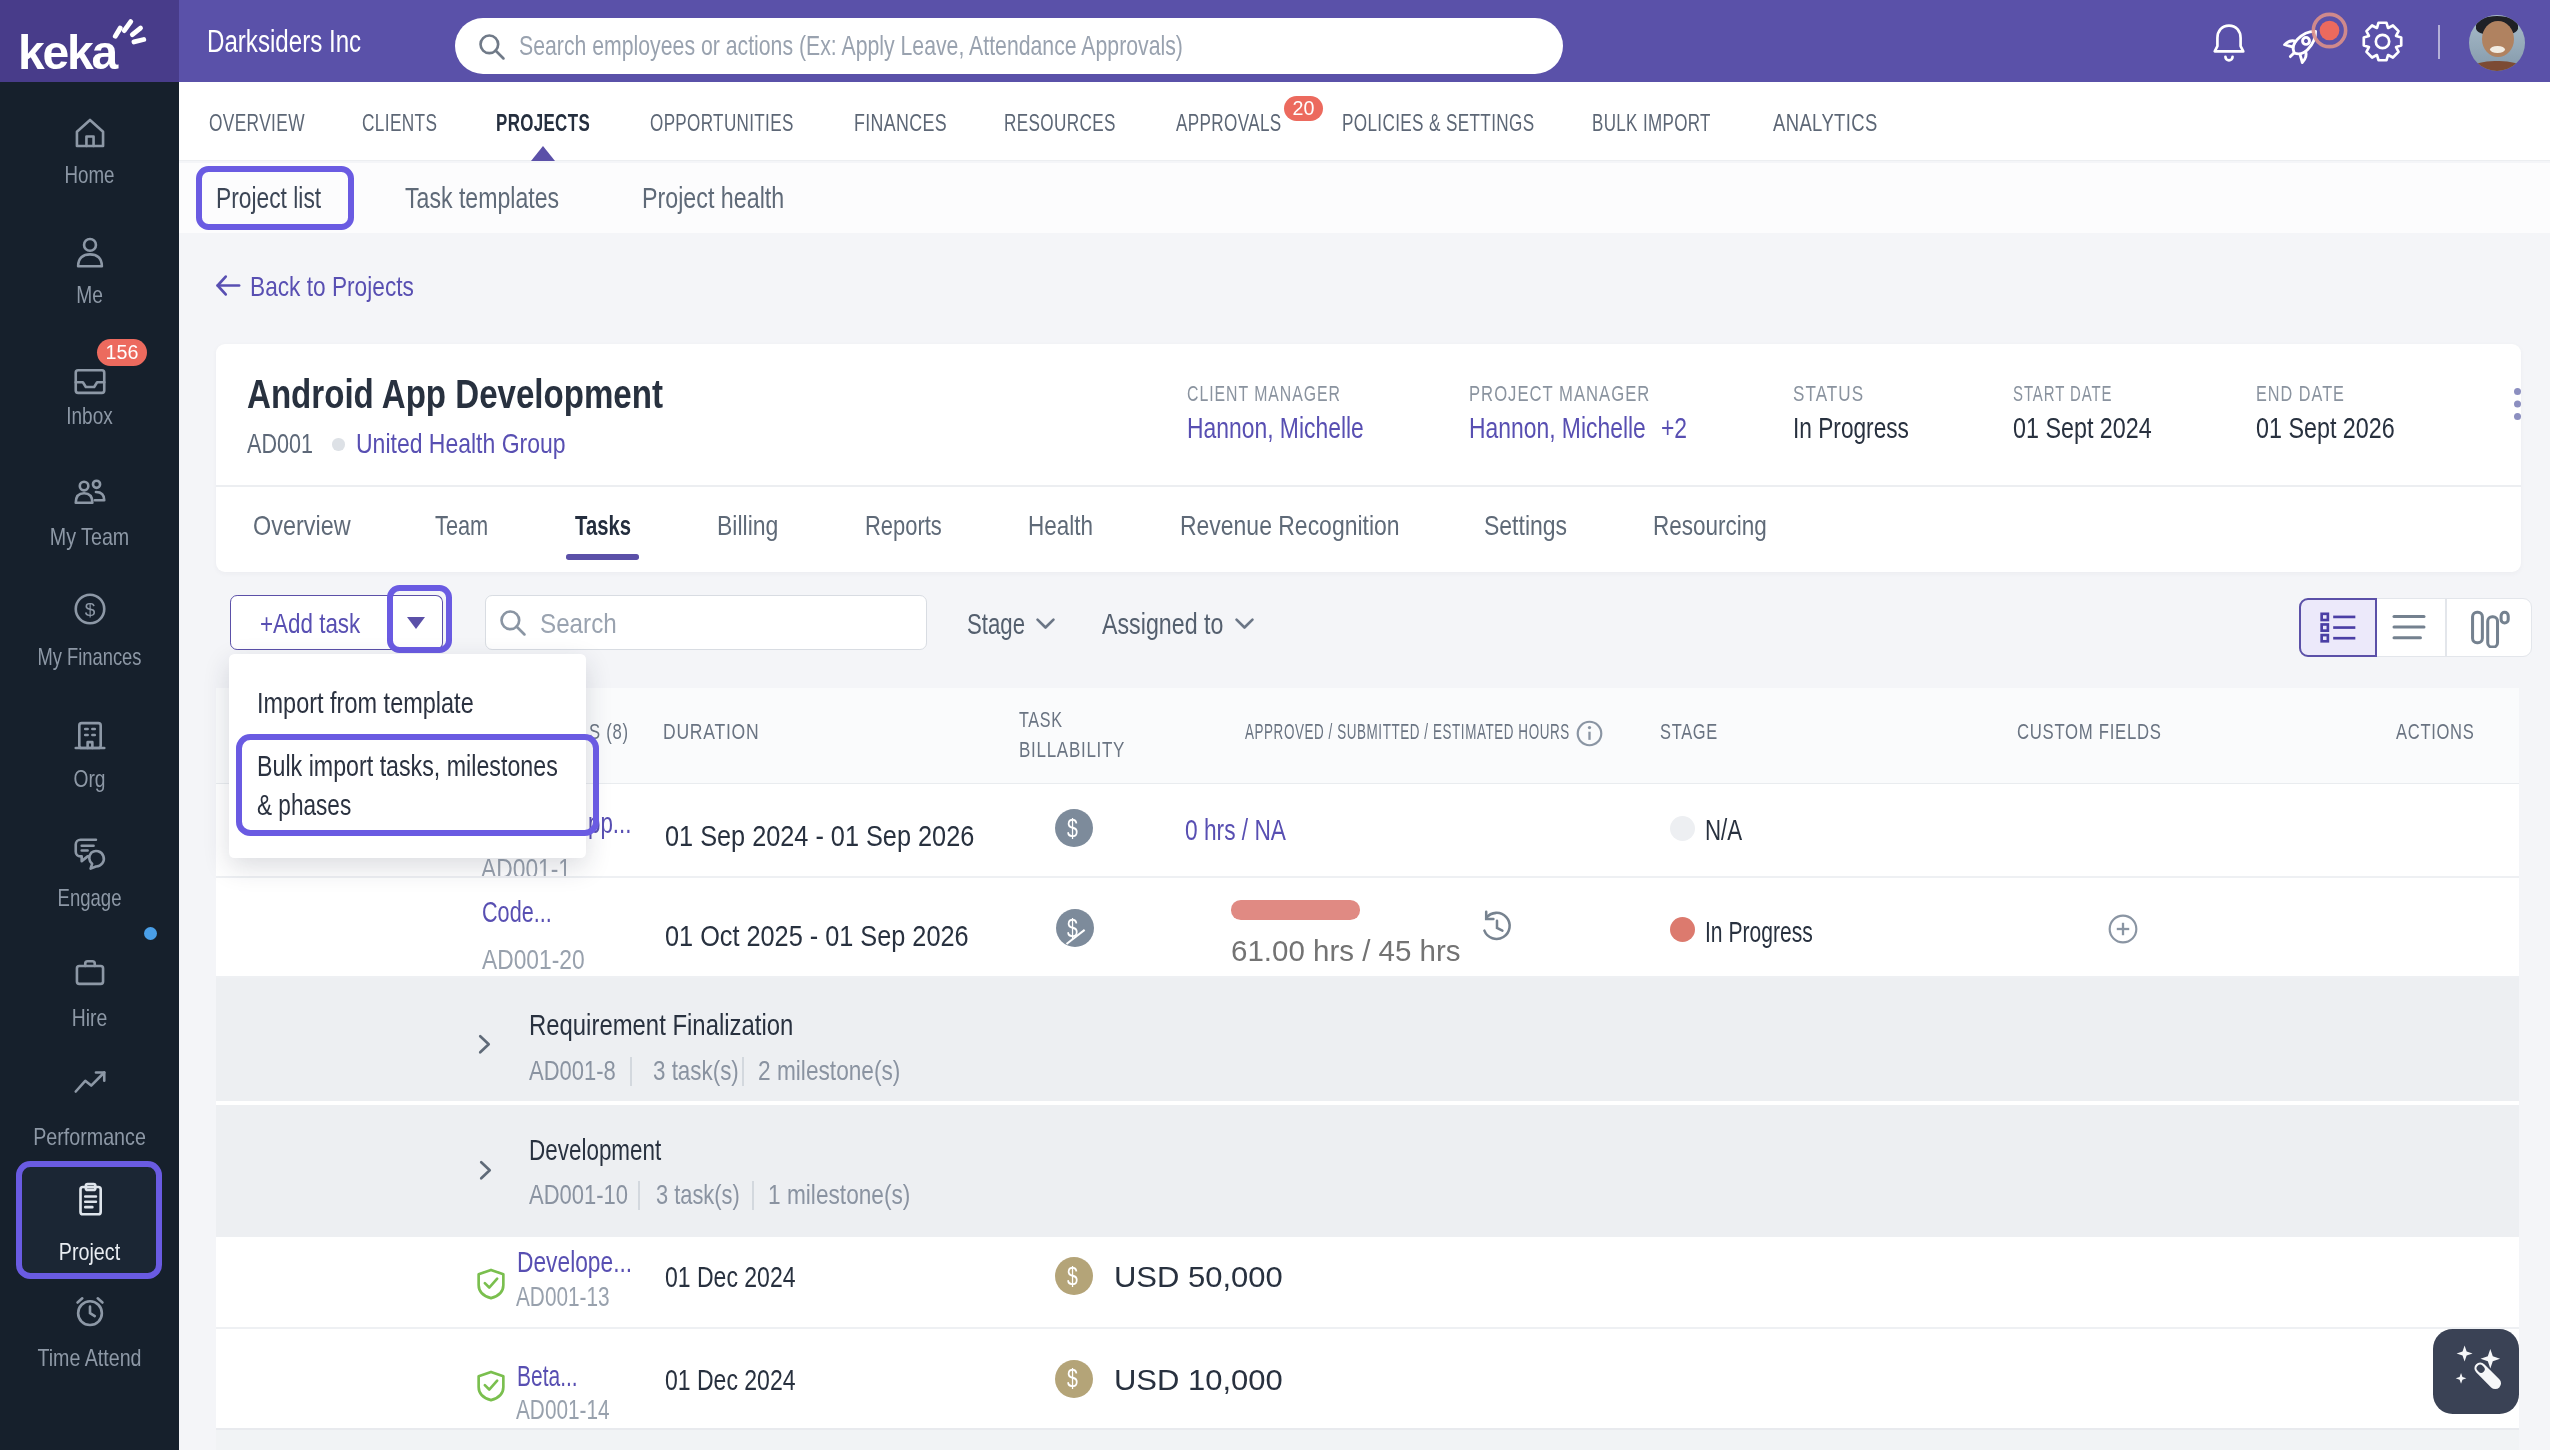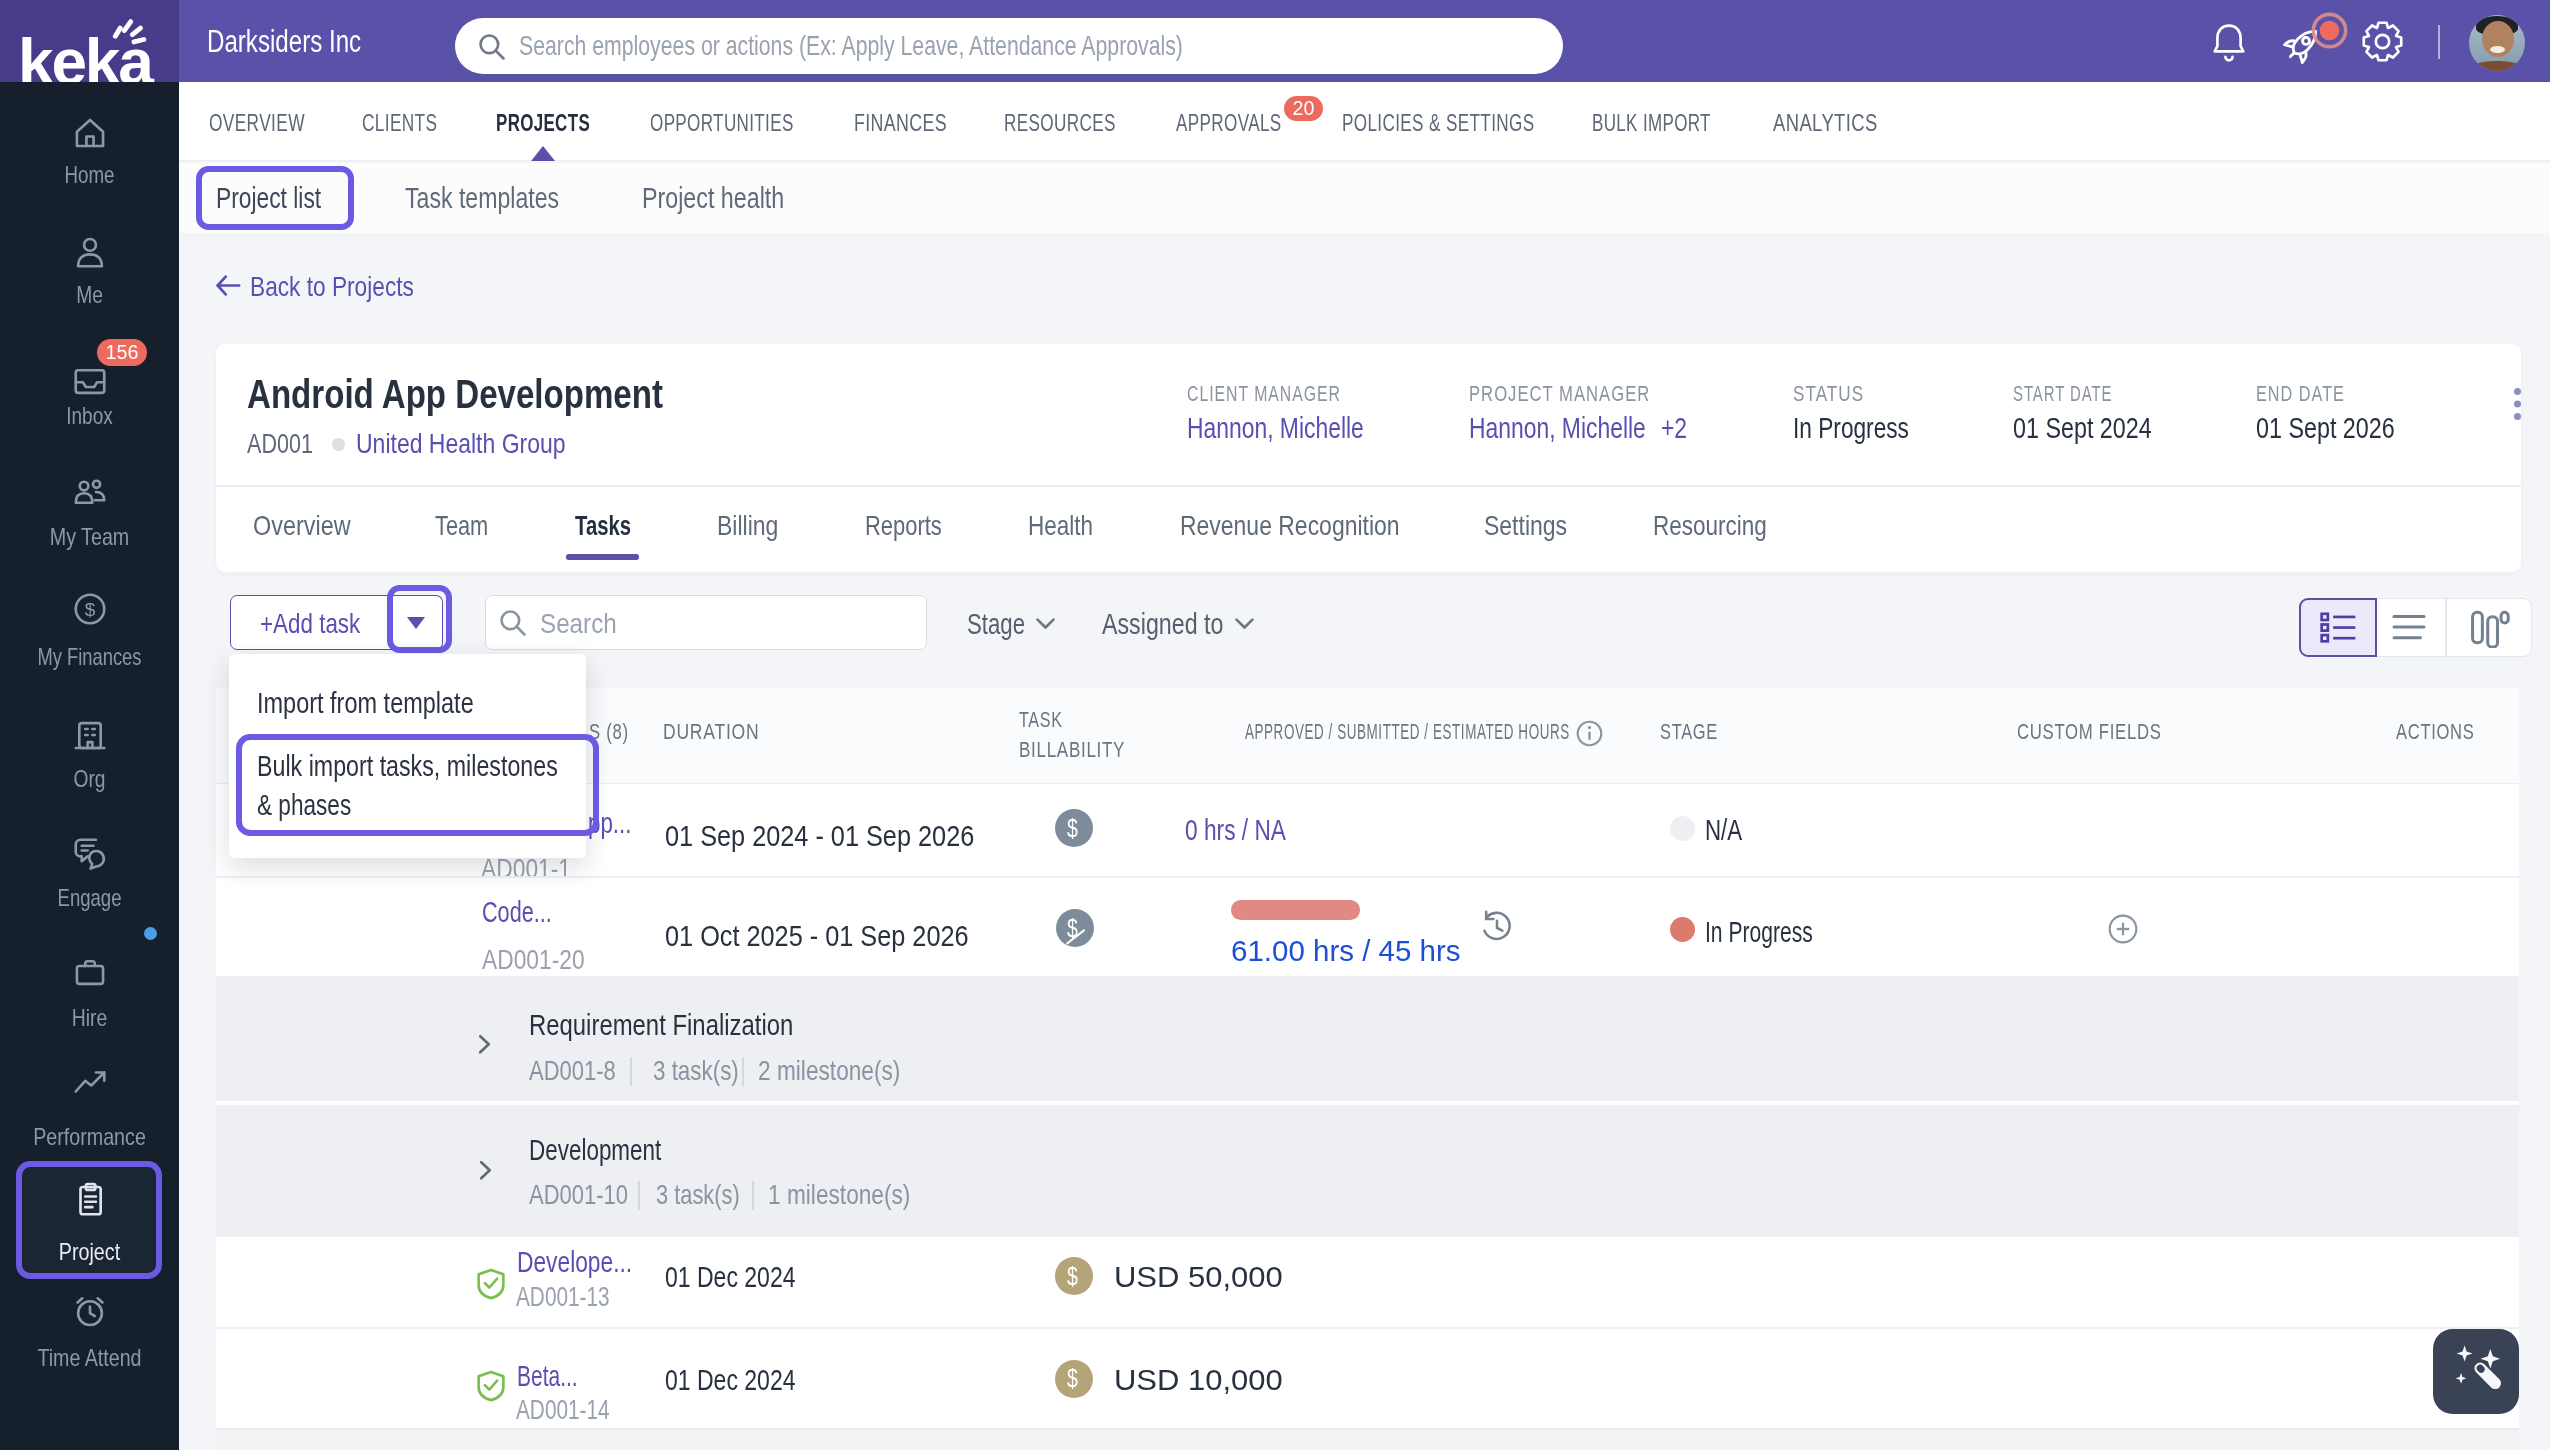--- a/index.html
+++ b/index.html
@@ -10,21 +10,21 @@
 .cy { transform: translateY(-50%) scaleX(var(--sx,0.78)); transform-origin:left center; white-space:nowrap; }
 .ctr { transform-origin:center center; }
 </style>
 </head>
 <body>
 <div id="app">
 
 <div class="abs" style="left:179px;top:0;width:2372px;height:82px;background:#5a51a9;"></div>
 <div class="abs" style="left:0;top:0;width:179px;height:82px;background:#483c8a;"></div>
 
-<div class="abs" style="left:18px;top:25px;color:#fff;font-size:64px;font-weight:bold;letter-spacing:-2.2px;">keka</div>
+<div class="abs" style="left:18px;top:25px;color:#fff;font-size:48px;font-weight:bold;letter-spacing:-2.2px;">keka</div>
 <svg class="abs" style="left:108px;top:14.3px;" width="39" height="38" viewBox="0 0 48 42">
  <g stroke="#fff" stroke-width="6" stroke-linecap="round">
   <line x1="9" y1="25" x2="15" y2="15"></line>
   <line x1="20" y1="18" x2="28" y2="7"></line>
   <line x1="30" y1="23" x2="40" y2="15"></line>
   <line x1="32" y1="32" x2="44" y2="29"></line>
  </g>
 </svg>
 
 <div class="abs cy" style="--sx:0.778;left:207px;top:42px;color:#fff;font-size:31px;">Darksiders Inc</div>
@@ -290,21 +290,21 @@
 <div class="abs cy" style="--sx:0.769;left:1705px;top:830px;font-size:29px;color:#28313f;">N/A</div>
 <div class="abs" style="left:216px;top:876px;width:2303px;height:1.8px;background:#eef0f3;"></div>
 
 <div class="abs cy" style="--sx:0.746;left:482px;top:912px;font-size:29px;color:#584fb2;">Code...</div>
 <div class="abs cy" style="--sx:0.844;left:482px;top:960px;font-size:27px;color:#98a1ad;">AD001-20</div>
 <div class="abs cy" style="--sx:0.857;left:665px;top:936px;font-size:29.5px;color:#28313f;">01 Oct 2025 - 01 Sep 2026</div>
 <div class="abs" style="left:1056px;top:909px;width:38px;height:38px;border-radius:50%;background:#7d8b9b;"></div>
 <div class="abs cy" style="left:1067px;top:928px;font-size:25px;color:#fff;">$</div>
 <div class="abs" style="left:1064px;top:936px;width:23px;height:1.8px;background:#fff;transform:rotate(-38deg);"></div>
 <div class="abs" style="left:1231px;top:900px;width:129px;height:19.7px;border-radius:9.8px;background:#e08a83;"></div>
-<div class="abs cy" style="--sx:1.0;left:1231px;top:951px;font-size:29.5px;color:#1d4ed8;">61.00 hrs / 45 hrs</div>
+<div class="abs cy" style="--sx:1.0;left:1231px;top:951px;font-size:29.5px;color:#737373;">61.00 hrs / 45 hrs</div>
 <svg class="abs" style="left:1479px;top:909px;" width="36" height="36" viewBox="0 0 40 40">
  <g fill="none" stroke="#76828f" stroke-width="2.8" stroke-linecap="round">
   <path d="M8 10 A 14.5 14.5 0 1 1 6 24"></path>
   <polyline points="8,3 8,11 16,11"></polyline>
   <polyline points="20,13 20,21 26,24"></polyline>
  </g>
 </svg>
 <div class="abs" style="left:1670px;top:917px;width:25px;height:25px;border-radius:50%;background:#dc7a6e;"></div>
 <div class="abs cy" style="--sx:0.727;left:1705px;top:932px;font-size:29px;color:#28313f;">In Progress</div>
 <svg class="abs" style="left:2107px;top:913px;" width="32" height="32" viewBox="0 0 36 36">

